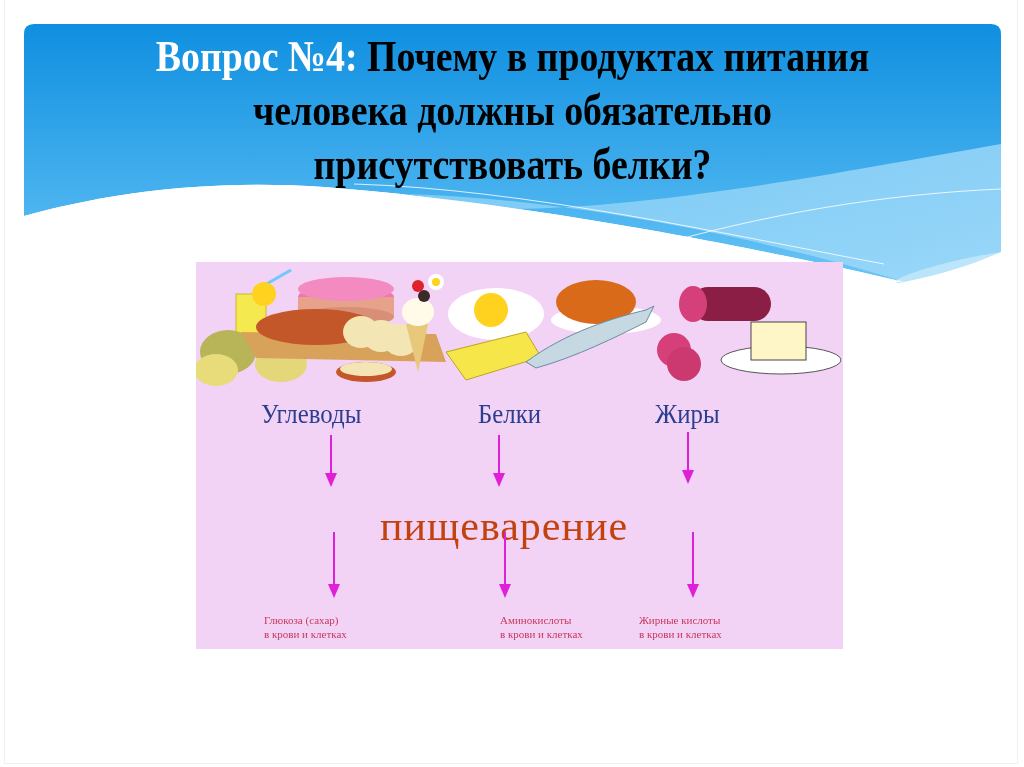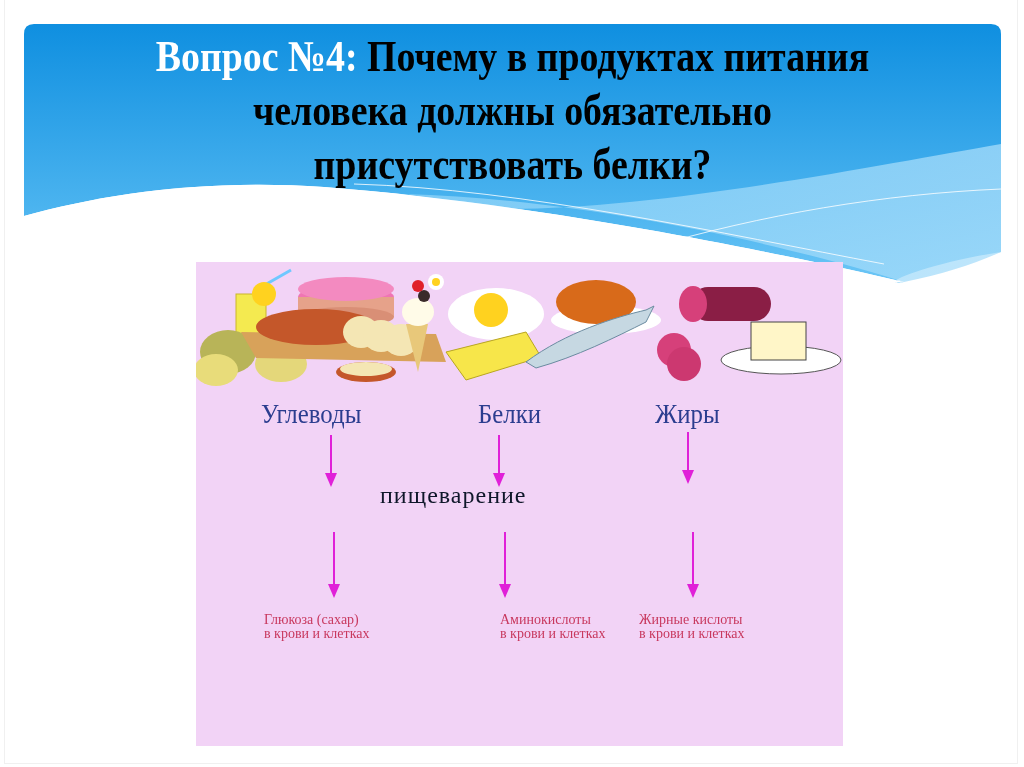--- a/index.html
+++ b/index.html
@@ -2,25 +2,25 @@
 <html><head>
 <meta charset="utf-8">
 <style>
   html, body { margin:0; padding:0; }
   body { width:1024px; height:767px; background:#ffffff; position:relative; overflow:hidden; font-family:"Liberation Serif", serif; }
   .slide-frame { position:absolute; left:4px; top:0; width:1014px; height:764px; border-left:1px solid #f0f0f0; border-right:1px solid #f0f0f0; border-bottom:1px solid #f0f0f0; box-sizing:border-box; }
   .banner { position:absolute; left:24px; top:24px; width:977px; height:260px; }
   .banner svg { position:absolute; left:0; top:0; }
   .title { position:absolute; left:24px; top:30px; width:977px; text-align:center; font-family:"Liberation Serif", serif; font-weight:bold; font-size:44px; line-height:54px; color:#000; transform:scaleX(0.86); transform-origin:center top; }
   .title .prefix { color:#ffffff; }
-  .figure { position:absolute; left:196px; top:262px; width:647px; height:484px; background:#f2d3f6; overflow:hidden; }
+  .figure { position:absolute; left:196px; top:262px; width:647px; height:387px; background:#f2d3f6; overflow:hidden; }
   .figure svg.food { position:absolute; left:0; top:0; }
   .label { position:absolute; font-family:"Liberation Serif", serif; color:#2b3d8f; font-size:27px; transform:scaleX(0.92); transform-origin:left top; }
-  .digest { position:absolute; left:184px; top:220px; font-family:"Liberation Serif", serif; color:#0f172a; font-size:24px; letter-spacing:1px; }
-  .result { position:absolute; font-family:"Liberation Serif", serif; color:#c8385e; font-size:14px; line-height:14px; }
+  .digest { position:absolute; left:184px; top:240px; font-family:"Liberation Serif", serif; color:#c2410c; font-size:42px; letter-spacing:1px; }
+  .result { position:absolute; font-family:"Liberation Serif", serif; color:#c8385e; font-size:11px; line-height:14px; }
   .arrow { position:absolute; width:2px; background:#e020d8; }
   .arrow::after { content:""; position:absolute; left:-5px; bottom:-2px; border-left:6px solid transparent; border-right:6px solid transparent; border-top:14px solid #e020d8; }
 </style>
 </head>
 <body>
 
 <div class="slide-frame"></div>
 
 <div class="banner">
   <svg width="977" height="260" viewBox="0 0 977 260">

